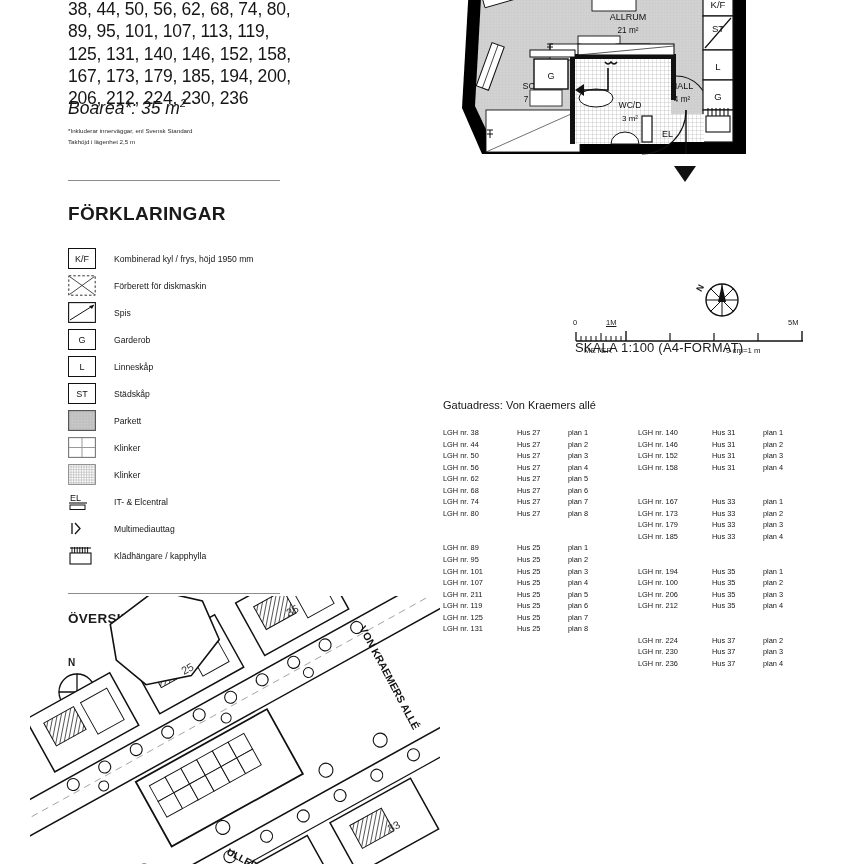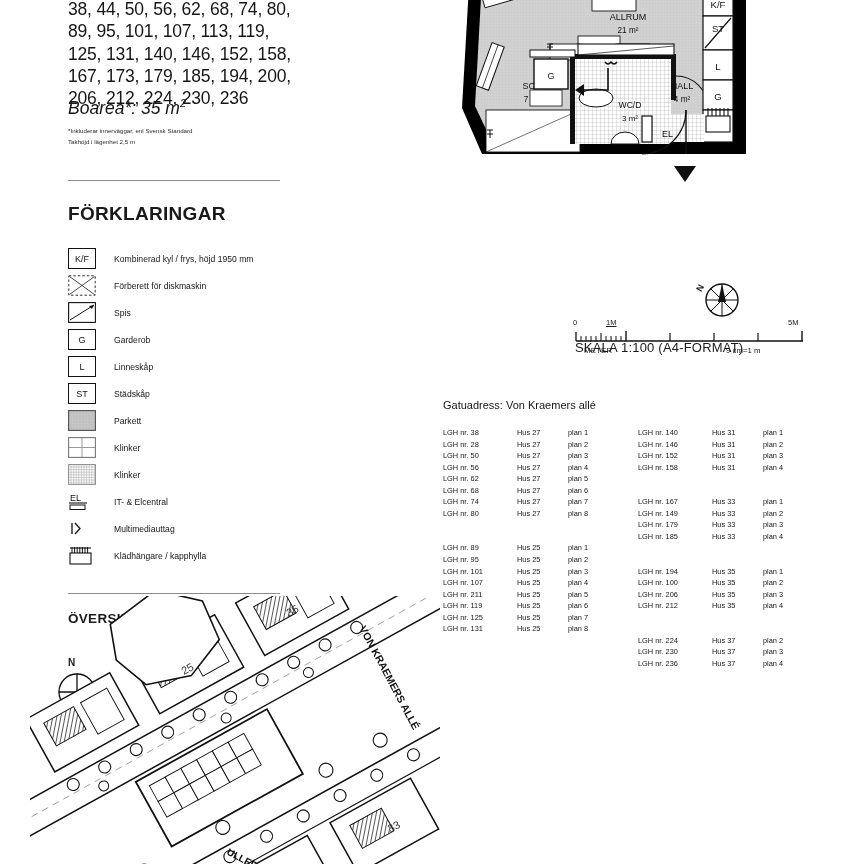--- a/index.html
+++ b/index.html
@@ -511,21 +511,21 @@
   </svg>
 
   <div id="addr">Gatuadress: Von Kraemers allé</div>
   <div class="tbl" id="tbl-left">
       <div class="r">
         <span class="c1">LGH nr. 38</span>
         <span class="c2">Hus 27</span>
         <span class="c3">plan 1</span>
       </div>
       <div class="r">
-        <span class="c1">LGH nr. 28</span>
+        <span class="c1">LGH nr. 44</span>
         <span class="c2">Hus 27</span>
         <span class="c3">plan 2</span>
       </div>
       <div class="r">
         <span class="c1">LGH nr. 50</span>
         <span class="c2">Hus 27</span>
         <span class="c3">plan 3</span>
       </div>
       <div class="r">
         <span class="c1">LGH nr. 56</span>
@@ -617,21 +617,21 @@
         <span class="c3">plan 4</span>
       </div>
       <div class="spacer"></div>
       <div class="spacer"></div>
       <div class="r">
         <span class="c1">LGH nr. 167</span>
         <span class="c2">Hus 33</span>
         <span class="c3">plan 1</span>
       </div>
       <div class="r">
-        <span class="c1">LGH nr. 149</span>
+        <span class="c1">LGH nr. 173</span>
         <span class="c2">Hus 33</span>
         <span class="c3">plan 2</span>
       </div>
       <div class="r">
         <span class="c1">LGH nr. 179</span>
         <span class="c2">Hus 33</span>
         <span class="c3">plan 3</span>
       </div>
       <div class="r">
         <span class="c1">LGH nr. 185</span>

